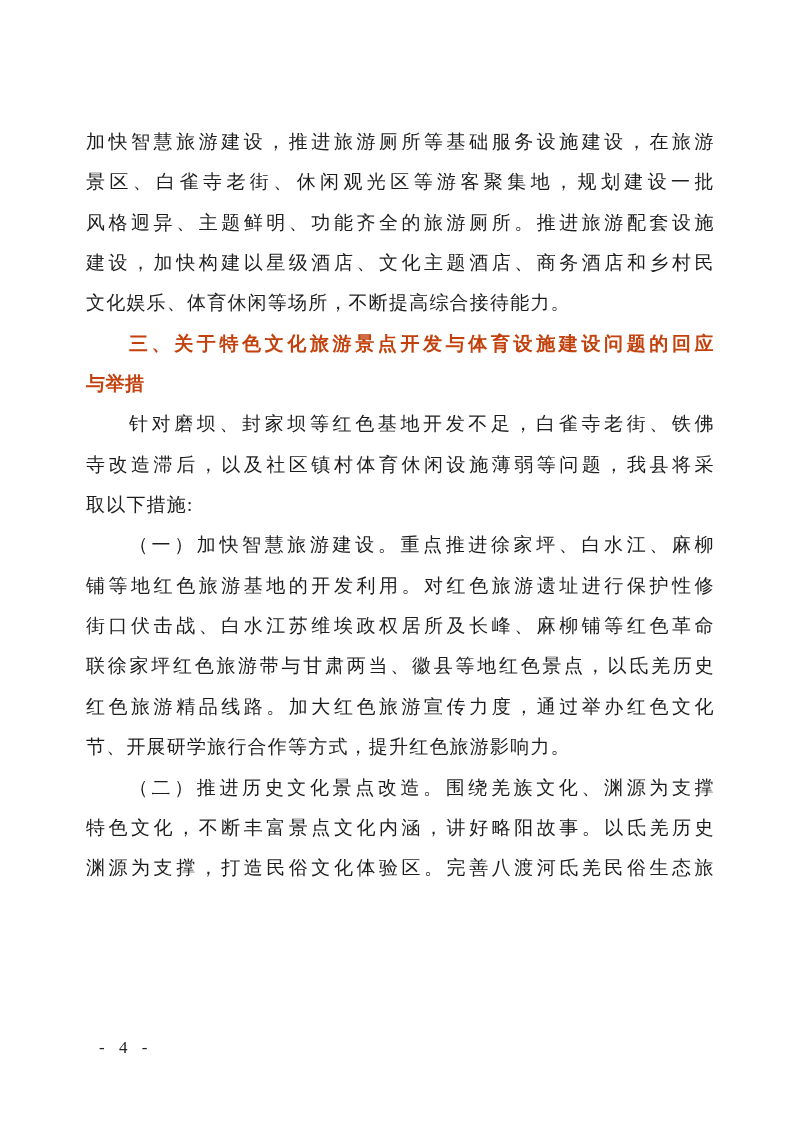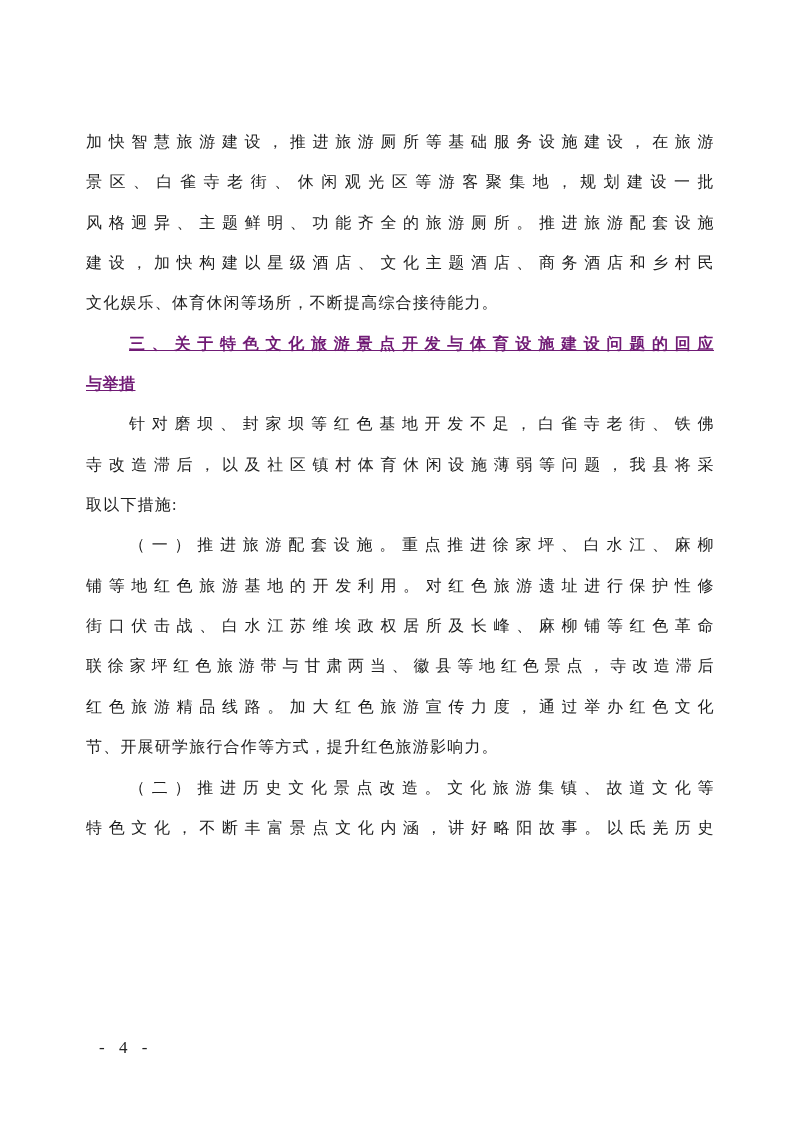--- a/index.html
+++ b/index.html
@@ -21,44 +21,43 @@
     position: absolute;
     left: 86px;
     top: 122px;
     width: 628px;
   }
   .paragraph {
     margin: 0;
     padding: 0;
   }
   .line {
-    font-size: 16px;
+    font-size: 19px;
     line-height: 40.35px;
     letter-spacing: 0.5px;
     text-align: justify;
     text-align-last: left;
     white-space: normal;
   }
   .line.fill {
     text-align-last: justify;
   }
   .line.indent {
     text-indent: 43px;
   }
   .line.end {
     text-align: center;
     text-align-last: left;
     letter-spacing: 1.2px;
   }
   .line.heading {
     font-family: "Liberation Sans", "DejaVu Sans", sans-serif;
     font-weight: 700;
-    color: #701a75;
+    color: #c2410c;
     letter-spacing: 0.5px;
-    text-decoration: underline;
   }
   .page-number {
     position: absolute;
     left: 99px;
     top: 1038px;
     font-size: 17px;
     letter-spacing: 5px;
     color: #222222;
     font-family: "Liberation Serif", "DejaVu Serif", serif;
   }
@@ -78,26 +77,27 @@
       <div class="paragraph">
         <div class="line heading fill indent">三、关于特色文化旅游景点开发与体育设施建设问题的回应</div>
         <div class="line heading end">与举措</div>
       </div>
       <div class="paragraph">
         <div class="line fill indent">针对磨坝、封家坝等红色基地开发不足，白雀寺老街、铁佛</div>
         <div class="line fill">寺改造滞后，以及社区镇村体育休闲设施薄弱等问题，我县将采</div>
         <div class="line end">取以下措施:</div>
       </div>
       <div class="paragraph">
-        <div class="line fill indent">（一）推进旅游配套设施。重点推进徐家坪、白水江、麻柳</div>
+        <div class="line fill indent">（一）加快智慧旅游建设。重点推进徐家坪、白水江、麻柳</div>
         <div class="line fill">铺等地红色旅游基地的开发利用。对红色旅游遗址进行保护性修</div>
         <div class="line fill">街口伏击战、白水江苏维埃政权居所及长峰、麻柳铺等红色革命</div>
-        <div class="line fill">联徐家坪红色旅游带与甘肃两当、徽县等地红色景点，寺改造滞后</div>
+        <div class="line fill">联徐家坪红色旅游带与甘肃两当、徽县等地红色景点，以氐羌历史</div>
         <div class="line fill">红色旅游精品线路。加大红色旅游宣传力度，通过举办红色文化</div>
         <div class="line end">节、开展研学旅行合作等方式，提升红色旅游影响力。</div>
       </div>
       <div class="paragraph">
-        <div class="line fill indent">（二）推进历史文化景点改造。文化旅游集镇、故道文化等</div>
+        <div class="line fill indent">（二）推进历史文化景点改造。围绕羌族文化、渊源为支撑</div>
         <div class="line fill">特色文化，不断丰富景点文化内涵，讲好略阳故事。以氐羌历史</div>
+        <div class="line fill">渊源为支撑，打造民俗文化体验区。完善八渡河氐羌民俗生态旅</div>
       </div>
     </div>
   <div class="page-number">- 4 -</div>
 </div>
 
 </body></html>

